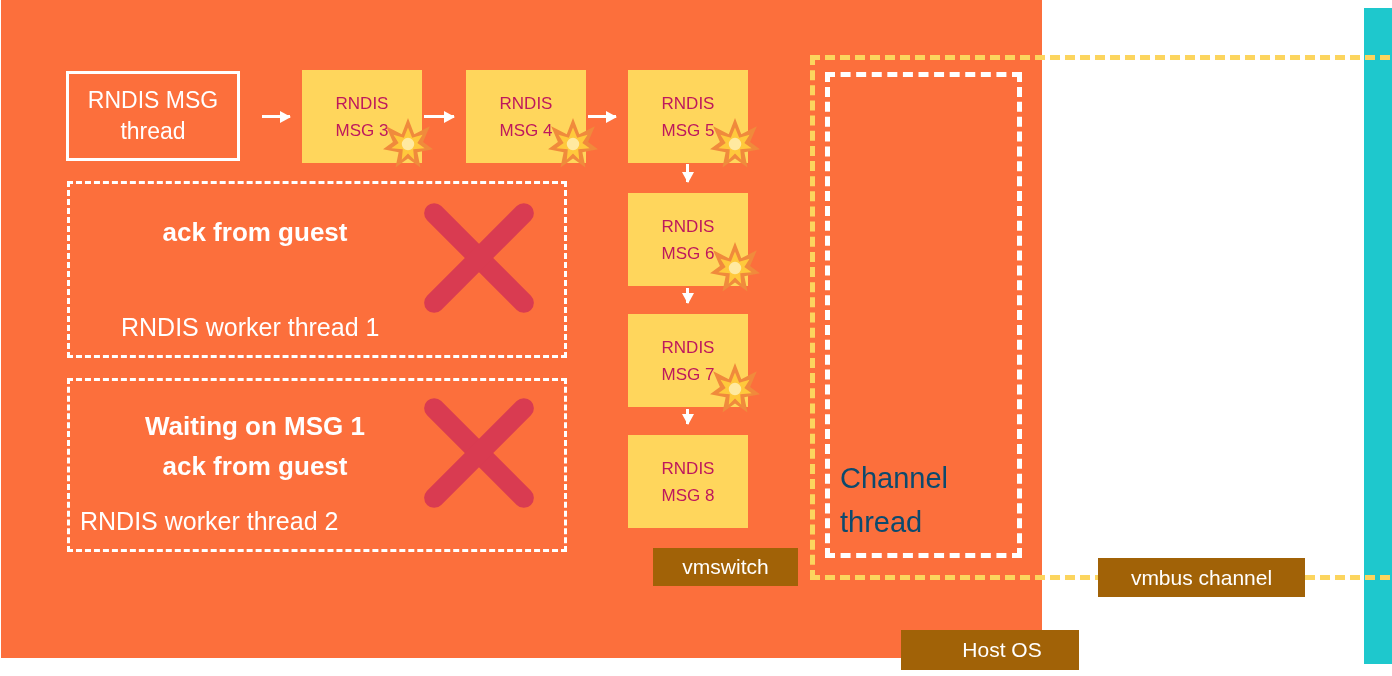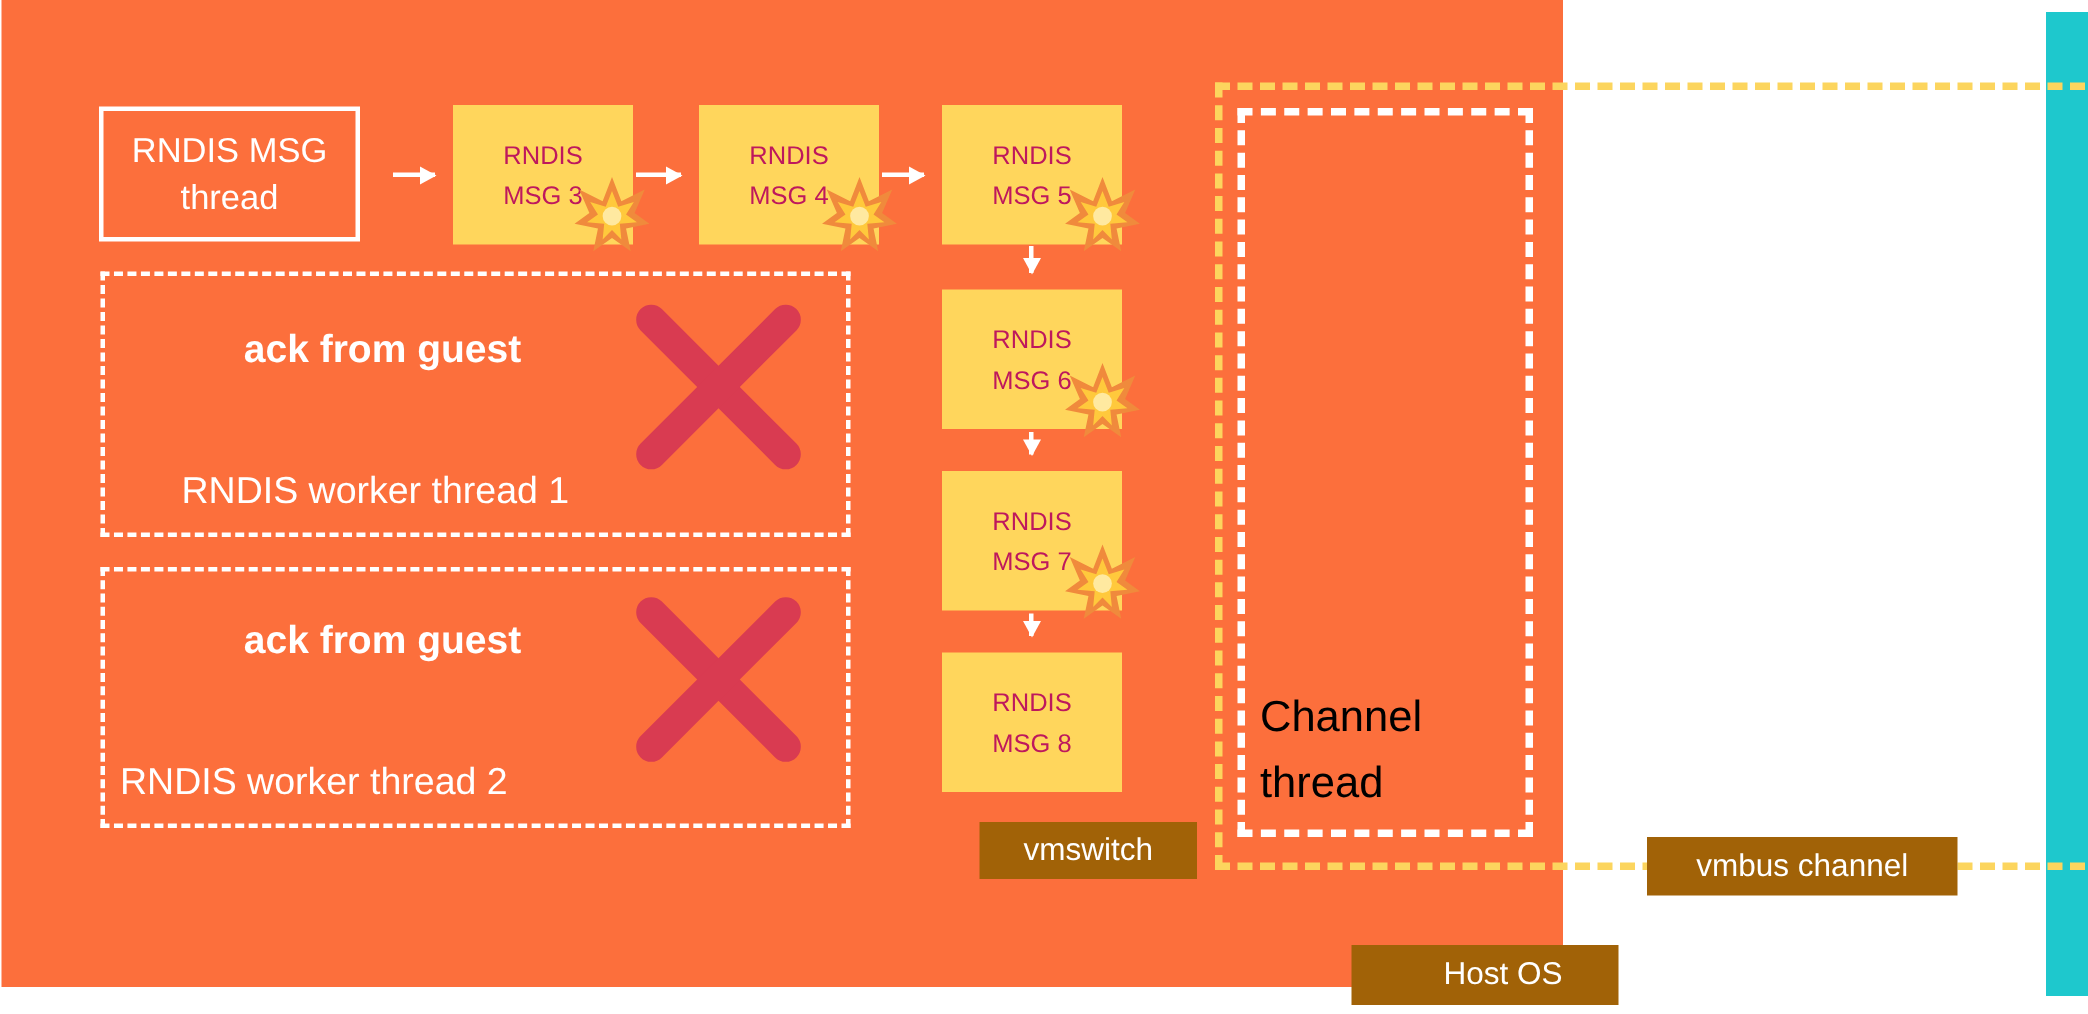--- a/index.html
+++ b/index.html
@@ -153,21 +153,21 @@
     top: 72px;
     width: 197px;
     height: 486px;
     box-sizing: border-box;
     border: 5px dashed #ffffff;
   }
   .channel-label {
     position: absolute;
     left: 840px;
     top: 456px;
-    color: #000000;
+    color: #0c4a6e;
     font-size: 29px;
     line-height: 44px;
     width: 170px;
   }
   .channel-label span { display: block; }
   
   .dark-label {
     position: absolute;
     background: #a16207;
     color: #ffffff;
@@ -278,20 +278,21 @@
     <div>ack from guest</div>
   </div>
   <div class="worker-sub" style="left:80px; top:310px;margin-left:41px;">RNDIS worker thread 1</div>
   <svg class="x-mark" style="left:420px; top:199px; width:118px; height:118px;" viewBox="0 0 100 100">
     <line x1="12" y1="12" x2="88" y2="88" stroke="#D93B51" stroke-width="17" stroke-linecap="round"></line>
     <line x1="88" y1="12" x2="12" y2="88" stroke="#D93B51" stroke-width="17" stroke-linecap="round"></line>
   </svg>
 
   <div class="worker-box" style="top:378px; height:174px;"></div>
   <div class="worker-title" style="left:85px; top:406px;">
+    <div>Waiting on MSG 1</div>
     <div>ack from guest</div>
   </div>
   <div class="worker-sub" style="left:80px; top:504px;">RNDIS worker thread 2</div>
   <svg class="x-mark" style="left:420px; top:394px; width:118px; height:118px;" viewBox="0 0 100 100">
     <line x1="12" y1="12" x2="88" y2="88" stroke="#D93B51" stroke-width="17" stroke-linecap="round"></line>
     <line x1="88" y1="12" x2="12" y2="88" stroke="#D93B51" stroke-width="17" stroke-linecap="round"></line>
   </svg>
 
   <div class="dark-label" id="vmswitch-label">vmswitch</div>
   <div class="dark-label" id="vmbus-label">vmbus channel</div>

